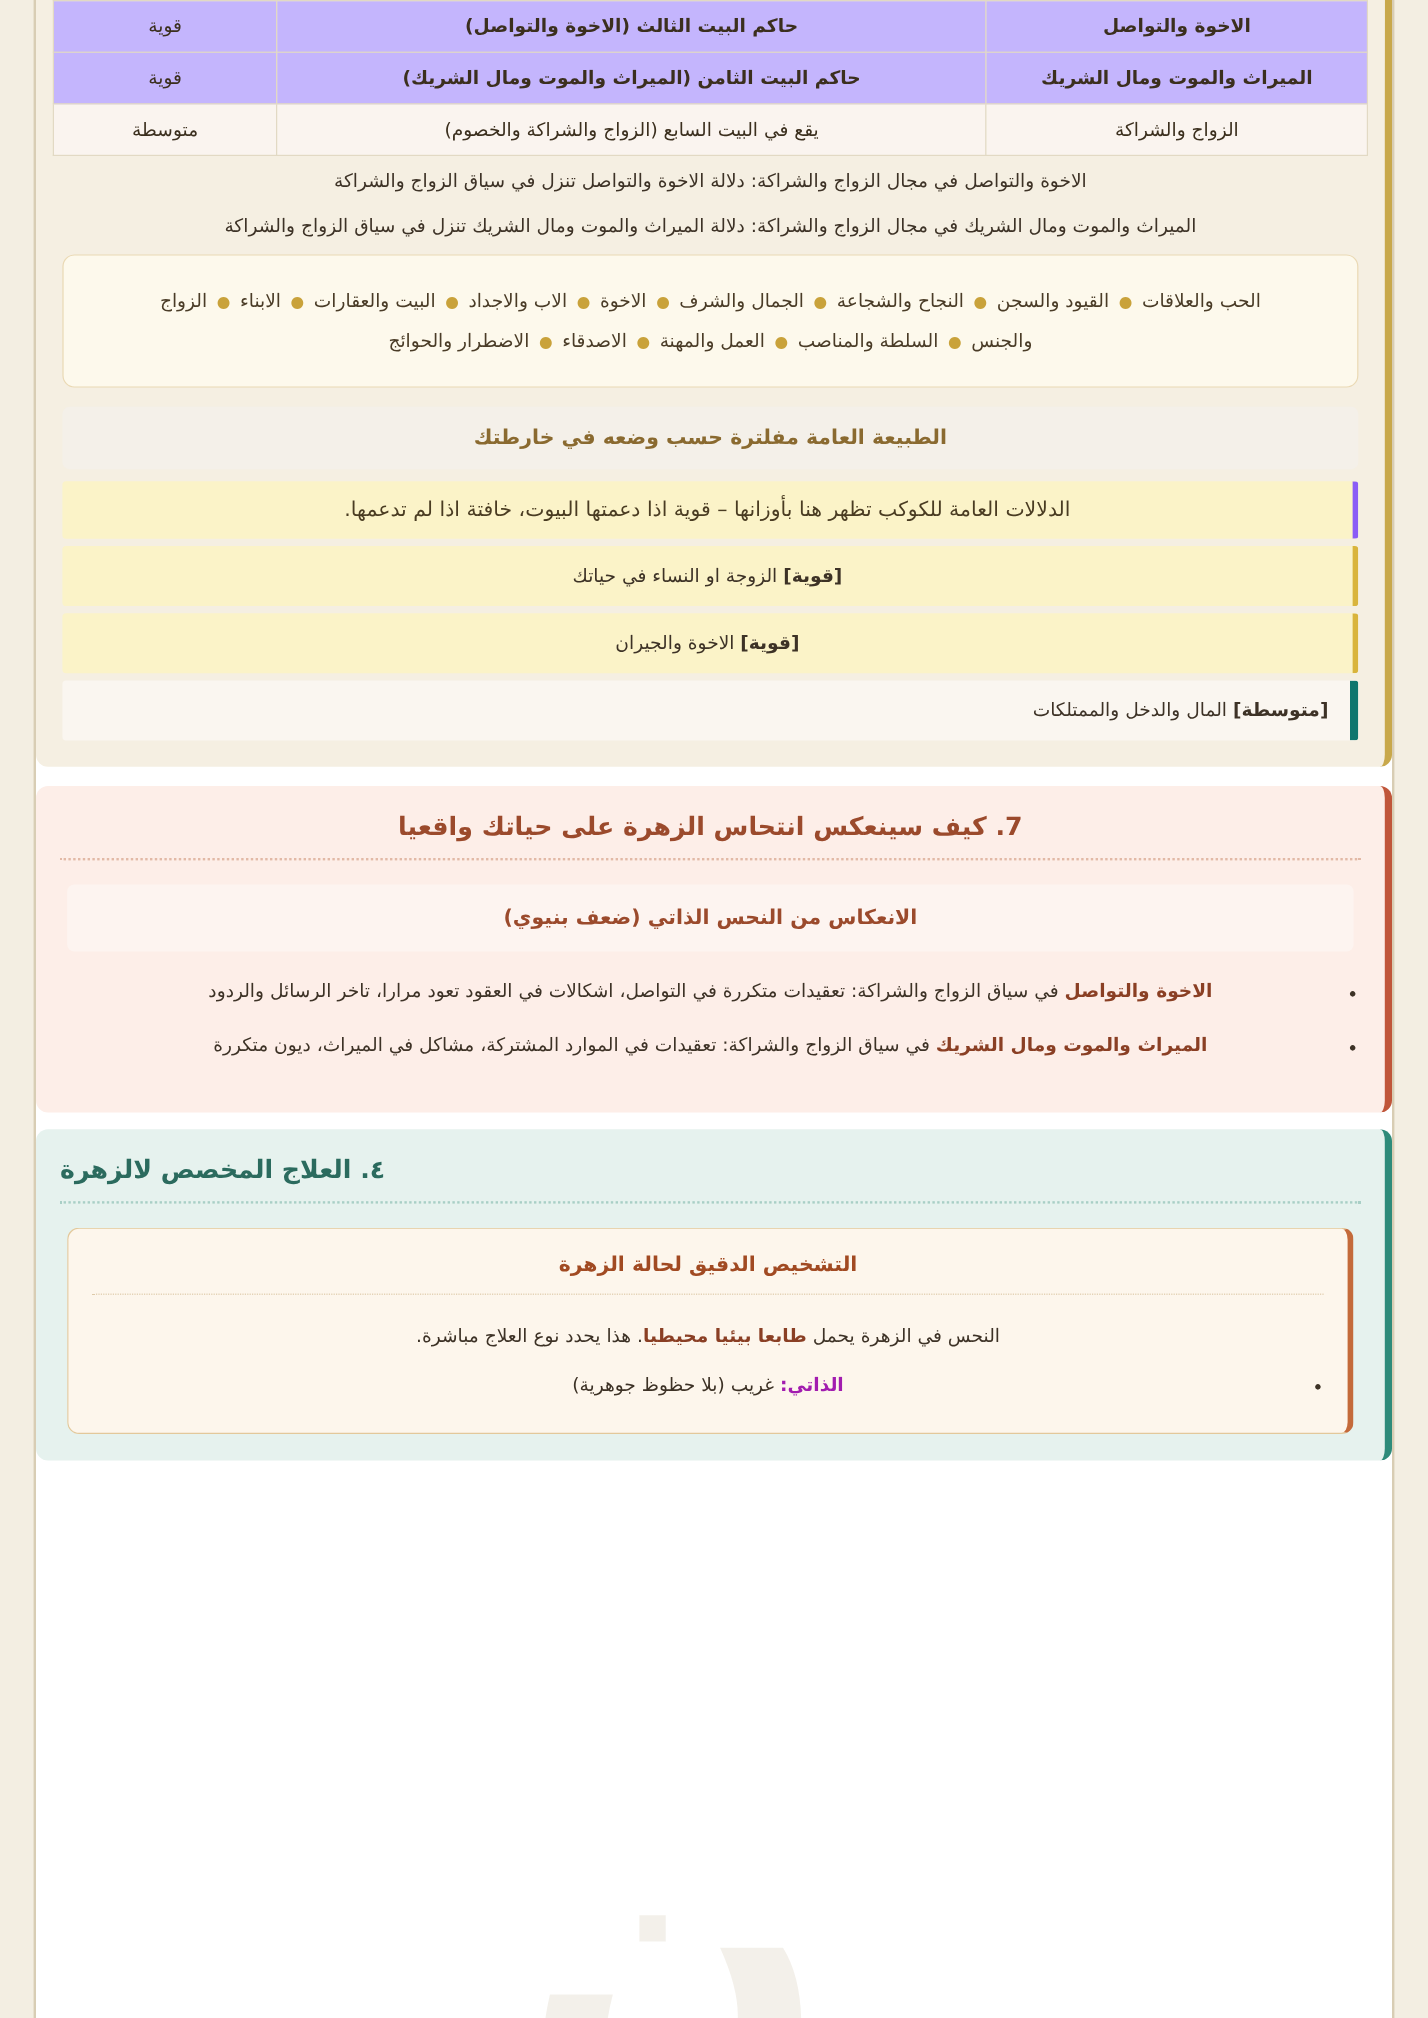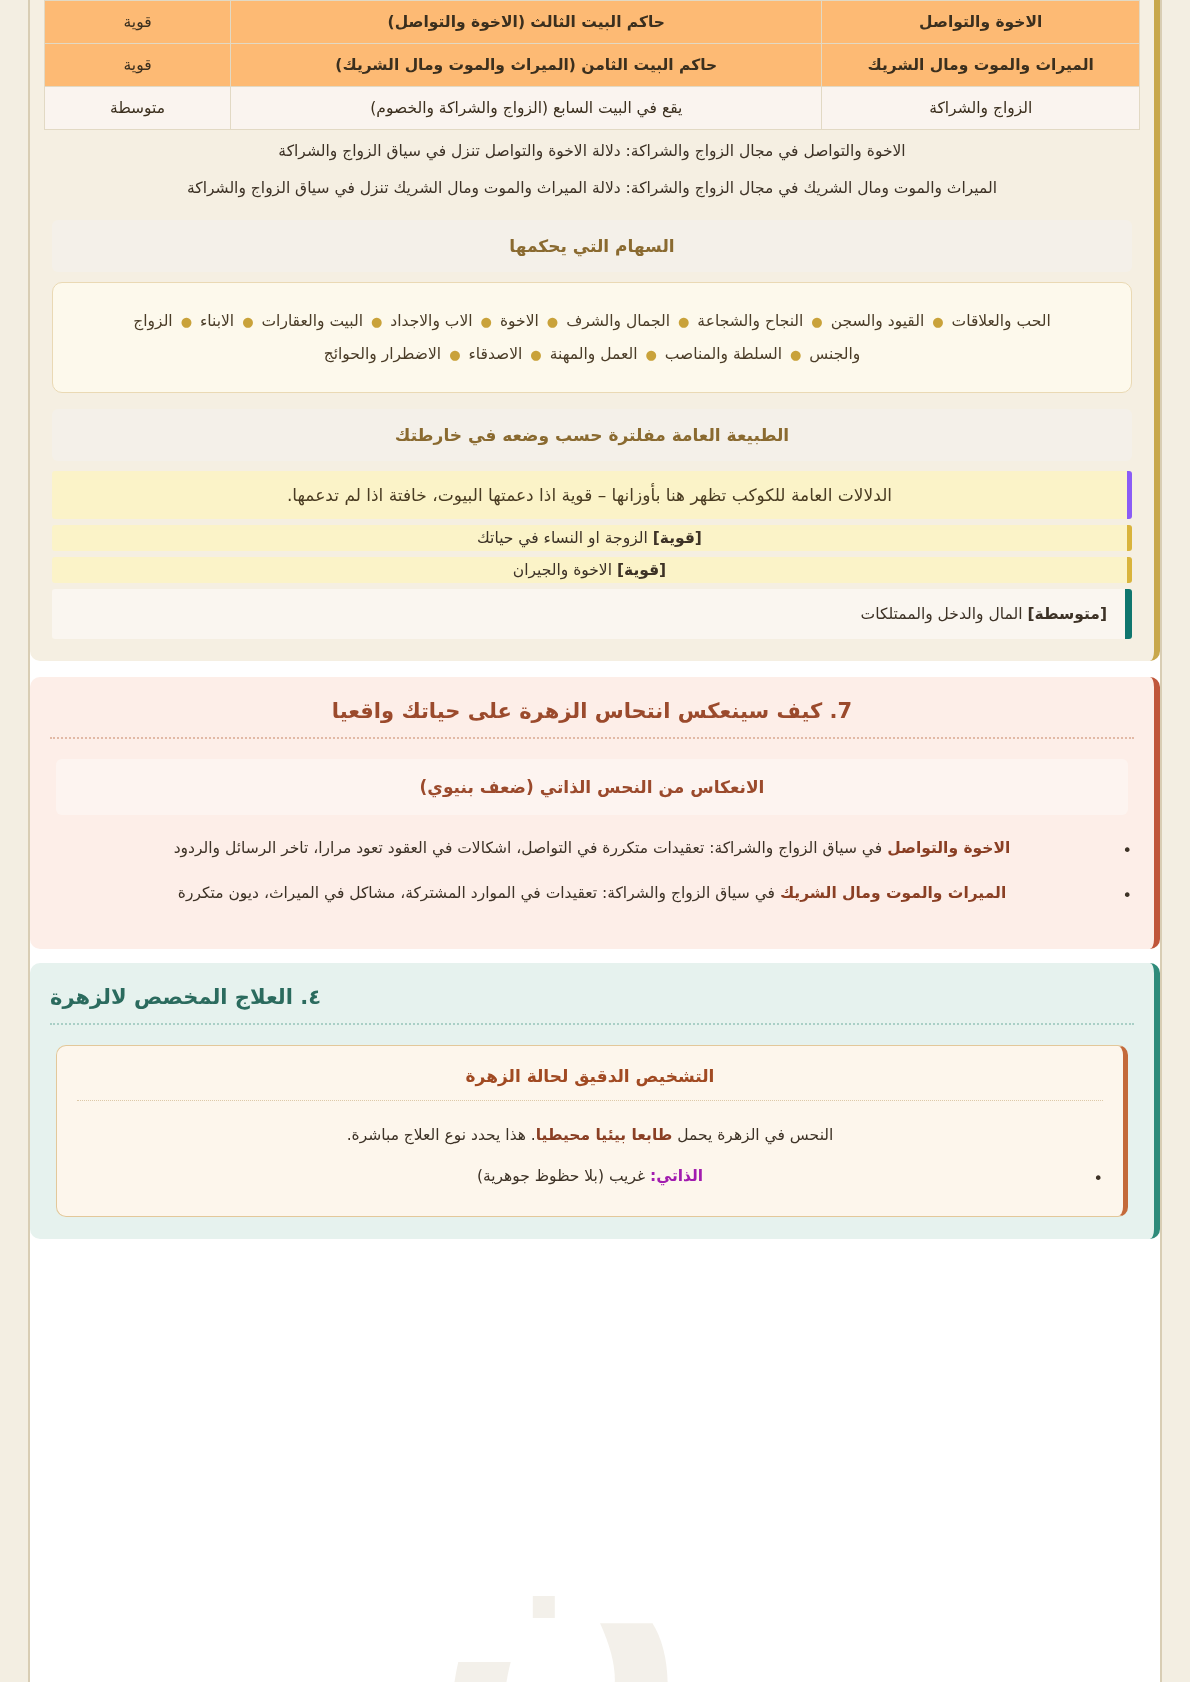--- a/index.html
+++ b/index.html
@@ -94,21 +94,21 @@
     table-layout: fixed;
   }
   table.ruler-table td {
     border: 1px solid #e2d9c4;
     padding: 12px 14px;
     vertical-align: middle;
   }
   td.c-label { width: 29%; text-align: center; font-weight: 700; }
   td.c-desc  { width: 54%; text-align: center; font-weight: 700; }
   td.c-str   { width: 17%; text-align: center; }
-  tr.row-strong td { background: #fdba74; }
+  tr.row-strong td { background: #c4b5fd; }
   tr.row-strong td.c-str { font-weight: 400; }
   tr.row-medium td { background: #faf4ef; font-weight: 400; }
   tr.row-medium td.c-label { font-weight: 400; }
   tr.row-medium td.c-desc { font-weight: 400; }
 
   
   .para {
     font-size: 15.5px;
     line-height: 2.0;
     color: #3d3226;
@@ -151,21 +151,21 @@
     padding: 14px 18px;
     font-size: 17px;
     color: #4a3c22;
     text-align: center;
     border-radius: 3px;
   }
   .row-yellow {
     background: #fbf3c8;
     border-right: 5px solid #d9b43c;
     margin: 6px 8px;
-    padding: 4px 18px;
+    padding: 16px 18px;
     font-size: 15.5px;
     color: #3d3226;
     text-align: center;
     border-radius: 3px;
   }
   .row-plain {
     background: #faf6f0;
     border-right: 7px solid #0f766e;
     margin: 6px 8px;
     padding: 16px 18px;
@@ -333,21 +333,20 @@
         </tbody>
       </table>
 
       <div class="para">
         <b>الاخوة والتواصل في مجال الزواج والشراكة</b><span>: دلالة الاخوة والتواصل تنزل في سياق الزواج والشراكة</span>
       </div>
       <div class="para">
         <b>الميراث والموت ومال الشريك في مجال الزواج والشراكة</b><span>: دلالة الميراث والموت ومال الشريك تنزل في سياق الزواج والشراكة</span>
       </div>
 
-      <div class="band">السهام التي يحكمها</div>
 
       <div class="tagbox">
         <span>الحب والعلاقات</span><span class="dot">●</span><span>القيود والسجن</span><span class="dot">●</span><span>النجاح والشجاعة</span><span class="dot">●</span><span>الجمال والشرف</span><span class="dot">●</span><span>الاخوة</span><span class="dot">●</span><span>الاب والاجداد</span><span class="dot">●</span><span>البيت والعقارات</span><span class="dot">●</span><span>الابناء</span><span class="dot">●</span><span>الزواج والجنس</span><span class="dot">●</span><span>السلطة والمناصب</span><span class="dot">●</span><span>العمل والمهنة</span><span class="dot">●</span><span>الاصدقاء</span><span class="dot">●</span><span>الاضطرار والحوائج</span>
       </div>
 
       <div class="band">الطبيعة العامة مفلترة حسب وضعه في خارطتك</div>
 
       <div class="note-yellow">الدلالات العامة للكوكب تظهر هنا بأوزانها – قوية اذا دعمتها البيوت، خافتة اذا لم تدعمها.</div>
 
       <div class="row-yellow">

